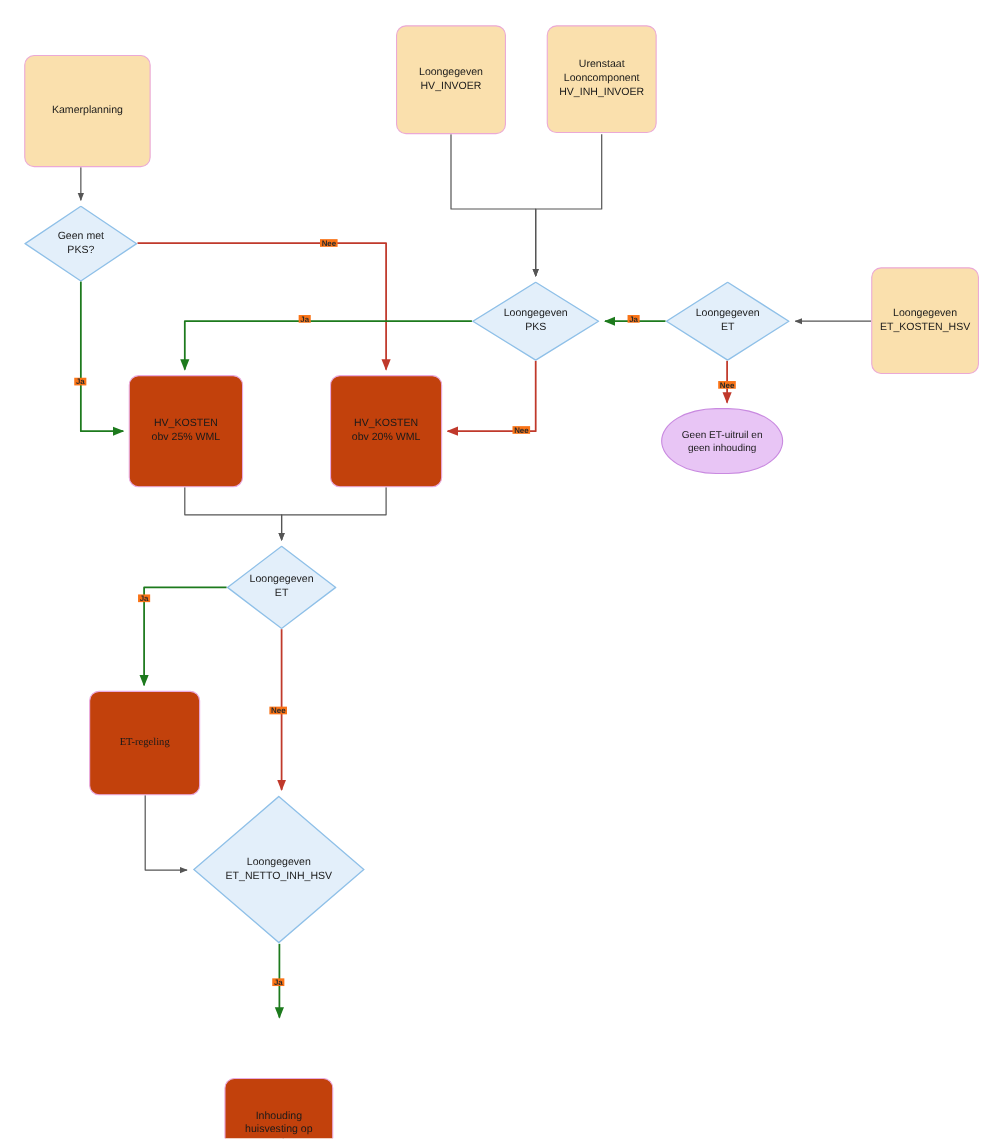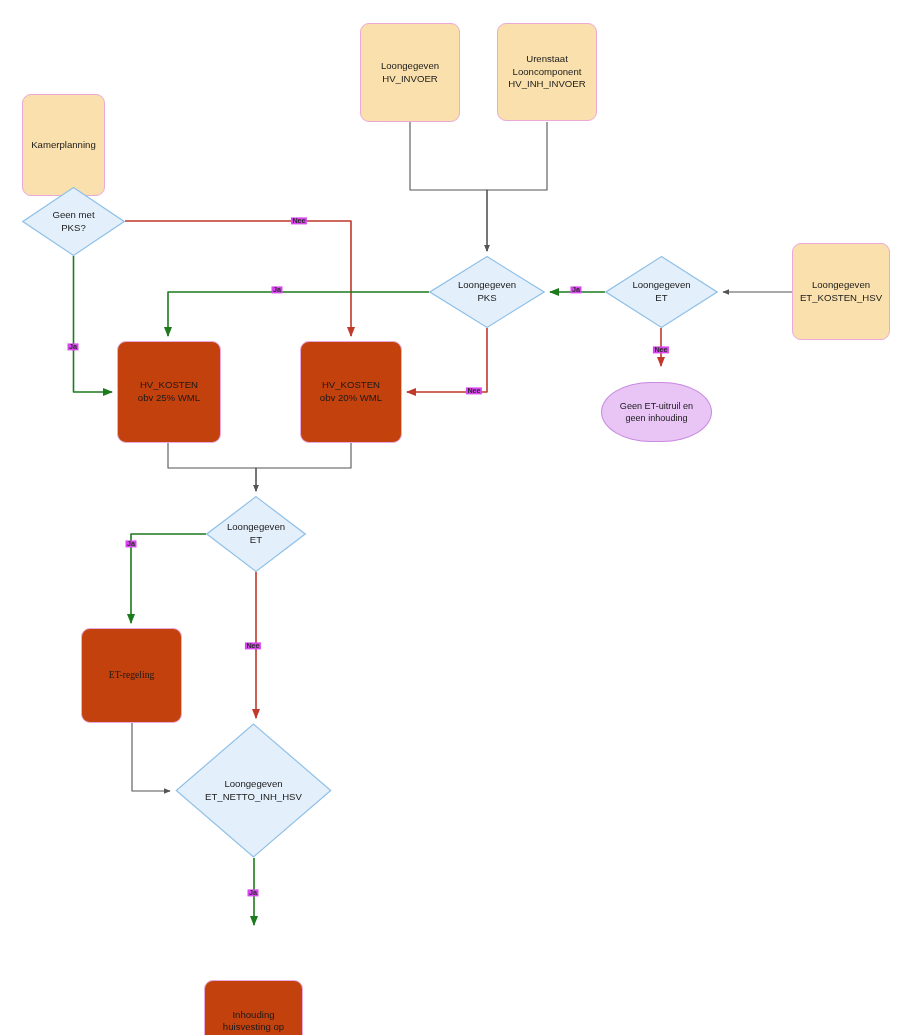--- a/index.html
+++ b/index.html
@@ -65,21 +65,21 @@
     width: 112%;
   }
   .fs13 { font-size: 9.6px; }
   .fs12 { font-size: 9.1px; }
   .edge-label {
     position: absolute;
     font-family: "Liberation Sans", sans-serif;
     font-size: 7.2px;
     font-weight: bold;
     color: #2b2b2b;
-    background: #d946ef;
+    background: #f97316;
     padding: 0 1.5px;
     transform: translate(-50%, -50%);
     white-space: nowrap;
     line-height: 1;
   }
 </style>
 </head>
 <body>
 
 <div id="canvas">
@@ -106,41 +106,41 @@
       <path d="M 429 292 L 168 292 L 168 336" fill="none" stroke="#1d7a1d" stroke-width="1.6" stroke-linejoin="round" stroke-linecap="butt" marker-end="url(#ah-yes)"></path>
       <path d="M 487 328 L 487 392 L 407 392" fill="none" stroke="#c0392b" stroke-width="1.6" stroke-linejoin="round" stroke-linecap="butt" marker-end="url(#ah-no)"></path>
       <path d="M 168 443 L 168 468 L 256 468 L 256 491" fill="none" stroke="#555555" stroke-width="1.1" stroke-linejoin="round" stroke-linecap="butt" marker-end="url(#ah-default)"></path>
       <path d="M 351 443 L 351 468 L 256 468 L 256 491" fill="none" stroke="#555555" stroke-width="1.1" stroke-linejoin="round" stroke-linecap="butt" marker-end="url(#ah-default)"></path>
       <path d="M 206 534 L 131 534 L 131 623" fill="none" stroke="#1d7a1d" stroke-width="1.6" stroke-linejoin="round" stroke-linecap="butt" marker-end="url(#ah-yes)"></path>
       <path d="M 256 572 L 256 718" fill="none" stroke="#c0392b" stroke-width="1.6" stroke-linejoin="round" stroke-linecap="butt" marker-end="url(#ah-no)"></path>
       <path d="M 132 723 L 132 791 L 170 791" fill="none" stroke="#555555" stroke-width="1.1" stroke-linejoin="round" stroke-linecap="butt" marker-end="url(#ah-default)"></path>
       <path d="M 254 858 L 254 925" fill="none" stroke="#1d7a1d" stroke-width="1.6" stroke-linejoin="round" stroke-linecap="butt" marker-end="url(#ah-yes)"></path>
     </svg>
   <div id="node-layer">
-      <div class="node node-rect fill-orange" style="left: 22px; top: 50px; width: 83px; height: 102px; margin-top: 44px;"><span class="fs13">Kamerplanning</span></div>
+      <div class="node node-rect fill-orange" style="left: 22px; top: 50px; width: 115px; height: 102px;"><span class="fs13">Kamerplanning</span></div>
       <div class="node node-rect fill-orange" style="left: 360px; top: 23px; width: 100px; height: 99px;"><span class="fs13">Loongegeven
 HV_INVOER</span></div>
       <div class="node node-rect fill-orange" style="left: 497px; top: 23px; width: 100px; height: 98px;"><span class="fs13">Urenstaat
 Looncomponent
 HV_INH_INVOER</span></div>
       <div class="node node-rect fill-orange" style="left: 792px; top: 243px; width: 98px; height: 97px;"><span class="fs13">Loongegeven
 ET_KOSTEN_HSV</span></div>
       <div class="node node-diamond" style="left: 22px; top: 187px; width: 103px; height: 69px;"><svg class="dia-shape" viewBox="0 0 100 100" preserveAspectRatio="none">
           <polygon points="50,0.8 99.2,50 50,99.2 0.8,50" fill="#e3effa" stroke="#8fc0e8" stroke-width="1.2" vector-effect="non-scaling-stroke"></polygon>
         </svg><span class="dia-label fs13">Geen met
 PKS?</span></div>
       <div class="node node-diamond" style="left: 429px; top: 256px; width: 116px; height: 72px;"><svg class="dia-shape" viewBox="0 0 100 100" preserveAspectRatio="none">
           <polygon points="50,0.8 99.2,50 50,99.2 0.8,50" fill="#e3effa" stroke="#8fc0e8" stroke-width="1.2" vector-effect="non-scaling-stroke"></polygon>
         </svg><span class="dia-label fs13">Loongegeven
 PKS</span></div>
       <div class="node node-diamond" style="left: 605px; top: 256px; width: 113px; height: 72px;"><svg class="dia-shape" viewBox="0 0 100 100" preserveAspectRatio="none">
           <polygon points="50,0.8 99.2,50 50,99.2 0.8,50" fill="#e3effa" stroke="#8fc0e8" stroke-width="1.2" vector-effect="non-scaling-stroke"></polygon>
         </svg><span class="dia-label fs13">Loongegeven
 ET</span></div>
-      <div class="node node-oval" style="left: 601px; top: 382px; width: 111px; height: 60px;"><span class="fs12">Geen  ET-uitruil en
+      <div class="node node-oval" style="left: 601px; top: 371px; width: 111px; height: 60px;"><span class="fs12">Geen  ET-uitruil en
 geen inhouding</span></div>
       <div class="node node-rect fill-pink" style="left: 117px; top: 341px; width: 104px; height: 102px;"><span class="fs13">HV_KOSTEN
 obv 25% WML</span></div>
       <div class="node node-rect fill-pink" style="left: 300px; top: 341px; width: 102px; height: 102px;"><span class="fs13">HV_KOSTEN
 obv 20% WML</span></div>
       <div class="node node-diamond" style="left: 206px; top: 496px; width: 100px; height: 76px;"><svg class="dia-shape" viewBox="0 0 100 100" preserveAspectRatio="none">
           <polygon points="50,0.8 99.2,50 50,99.2 0.8,50" fill="#e3effa" stroke="#8fc0e8" stroke-width="1.2" vector-effect="non-scaling-stroke"></polygon>
         </svg><span class="dia-label fs13">Loongegeven
 ET</span></div>
       <div class="node node-rect fill-pink" style="left: 81px; top: 628px; width: 101px; height: 95px; font-family: Liberation Serif, serif;"><span class="fs13">ET-regeling</span></div>

